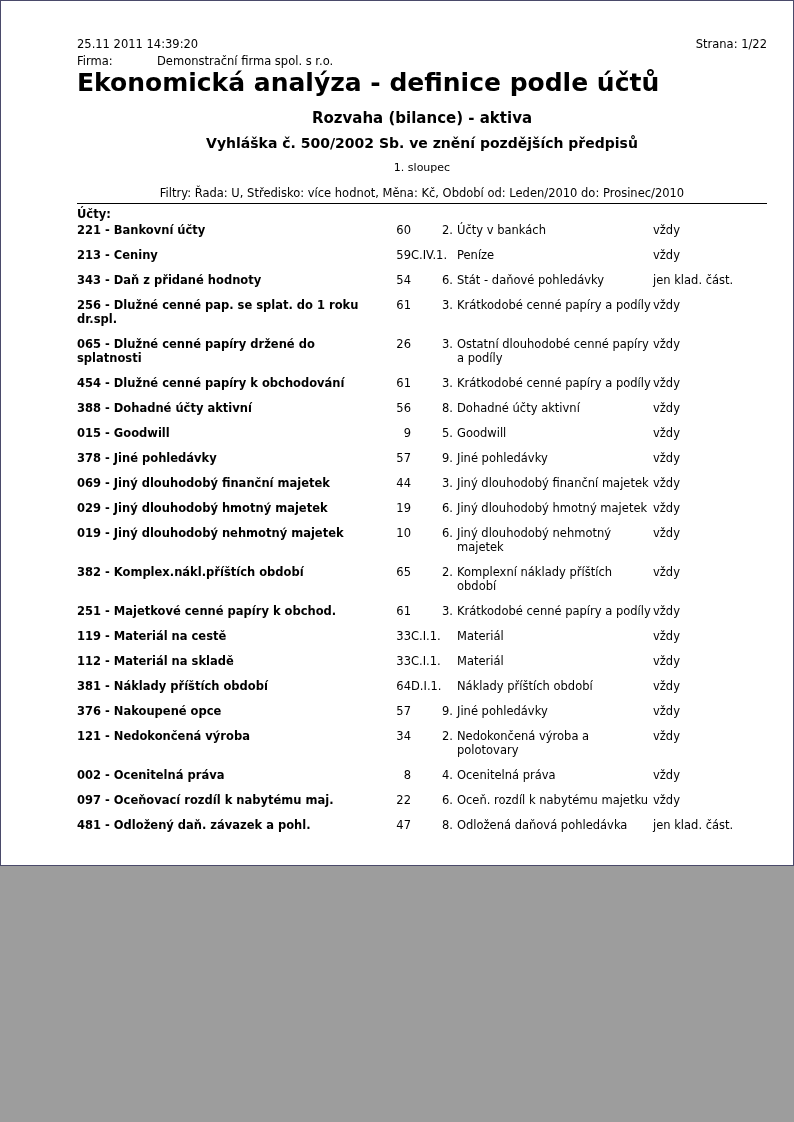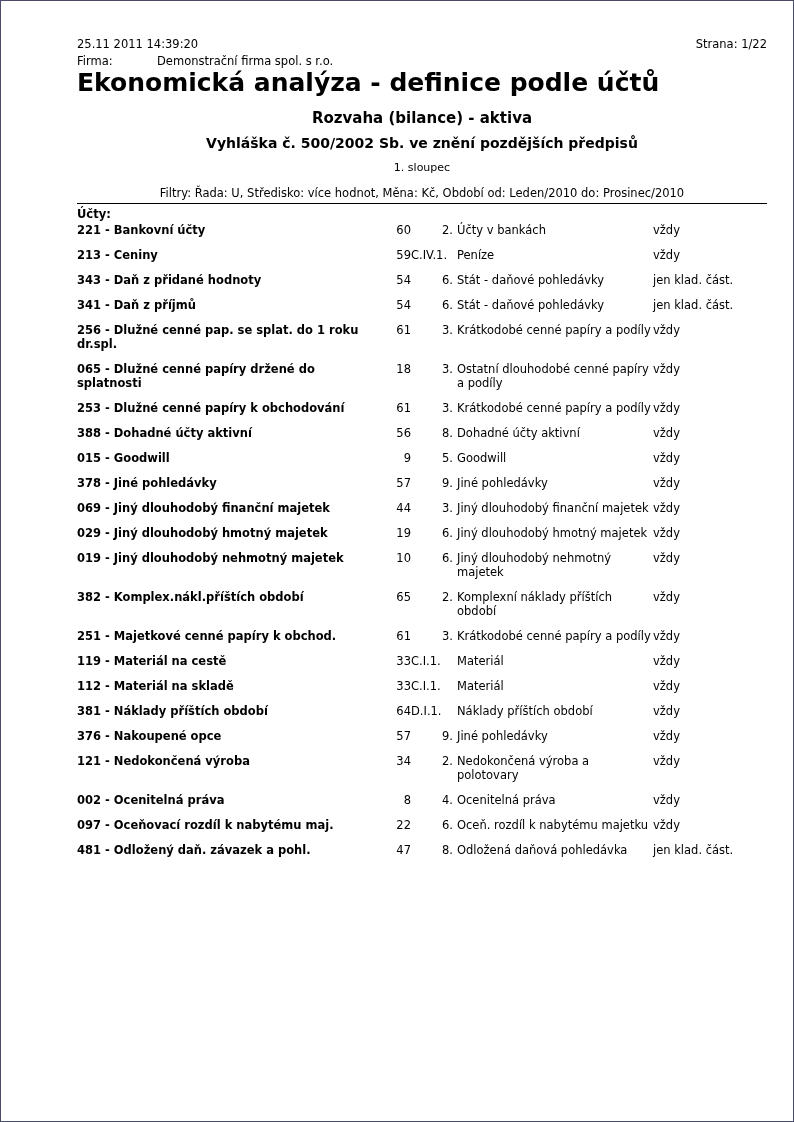--- a/index.html
+++ b/index.html
@@ -6,21 +6,21 @@
     margin: 0;
     padding: 0;
     background: #9d9d9d;
   }
   body {
     font-family: "DejaVu Sans", sans-serif;
   }
   .page {
     position: relative;
     width: 794px;
-    height: 1122px;
+    height: 866px;
     background: #ffffff;
     border: 1px solid #4a4a6a;
     box-sizing: border-box;
     overflow: hidden;
   }
   .sheet {
     position: absolute;
     left: 76px;
     top: 36px;
     width: 690px;
@@ -161,42 +161,35 @@
           <td class="c-when">vždy</td>
         </tr>
         <tr>
           <td class="c-acct">343 - Daň z přidané hodnoty</td>
           <td class="c-num">54</td>
           <td class="c-code right-aligned">6.</td>
           <td class="c-name">Stát - daňové pohledávky</td>
           <td class="c-when">jen klad. část.</td>
         </tr>
         <tr>
-          <td class="c-acct">341 - Daň z příjmů</td>
-          <td class="c-num">54</td>
-          <td class="c-code right-aligned">6.</td>
-          <td class="c-name">Stát - daňové pohledávky</td>
-          <td class="c-when">jen klad. část.</td>
-        </tr>
-        <tr>
           <td class="c-acct">256 - Dlužné cenné pap. se splat. do 1 roku dr.spl.</td>
           <td class="c-num">61</td>
           <td class="c-code right-aligned">3.</td>
           <td class="c-name">Krátkodobé cenné papíry a podíly</td>
           <td class="c-when">vždy</td>
         </tr>
         <tr>
           <td class="c-acct">065 - Dlužné cenné papíry držené do splatnosti</td>
-          <td class="c-num">18</td>
+          <td class="c-num">26</td>
           <td class="c-code right-aligned">3.</td>
           <td class="c-name">Ostatní dlouhodobé cenné papíry a podíly</td>
           <td class="c-when">vždy</td>
         </tr>
         <tr>
-          <td class="c-acct">253 - Dlužné cenné papíry k obchodování</td>
+          <td class="c-acct">454 - Dlužné cenné papíry k obchodování</td>
           <td class="c-num">61</td>
           <td class="c-code right-aligned">3.</td>
           <td class="c-name">Krátkodobé cenné papíry a podíly</td>
           <td class="c-when">vždy</td>
         </tr>
         <tr>
           <td class="c-acct">388 - Dohadné účty aktivní</td>
           <td class="c-num">56</td>
           <td class="c-code right-aligned">8.</td>
           <td class="c-name">Dohadné účty aktivní</td>

